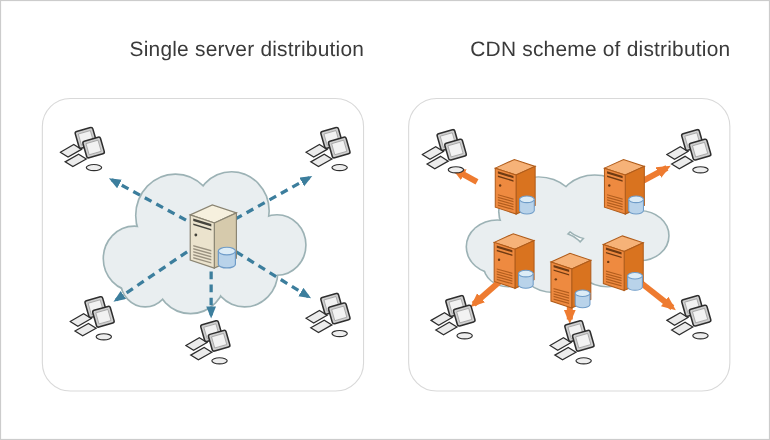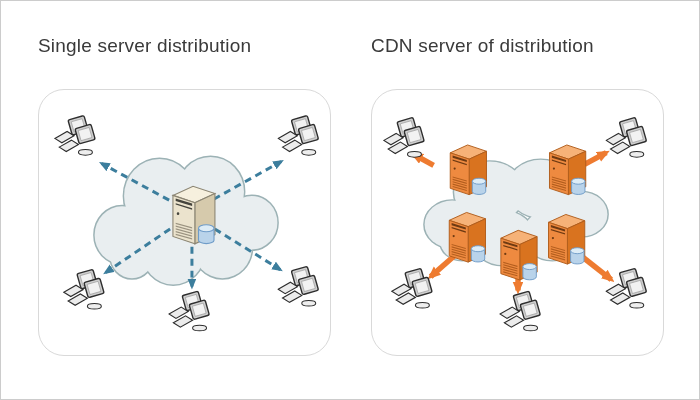--- a/index.html
+++ b/index.html
@@ -13,21 +13,21 @@
     --db-body:#b9d3ea; --db-top:#ddecf6; --db-line:#6f9cc8;
     --ws-line:#2e2e2e; --ws-frame:#cfcfcf; --ws-screen:#f2f2f2; --ws-key:#ececec;
   }
   html,body{margin:0;padding:0;background:#fff;}
   .stage{
     position:relative; width:700px; height:400px; box-sizing:border-box;
     background:#ffffff; border:1px solid #cccccc; overflow:hidden;
     font-family:"Liberation Sans", sans-serif;
   }
   .panel-title{
-    position:absolute; top:33px; width:293px; text-align:left;
+    position:absolute; top:33px; width:293px; text-align:right;
     font-size:19px; line-height:24px; color:var(--title-color); letter-spacing:.2px;
   }
   .panel-title.pos-left{left:37px}
   .panel-title.pos-right{left:370px}
   .panel{
     position:absolute; top:88px; width:293px; height:267px; box-sizing:border-box;
     background:#fff; border:1px solid var(--panel-border); border-radius:26px;
   }
   .panel.pos-left{left:37px}
   .panel.pos-right{left:370px}
@@ -105,21 +105,21 @@
         <rect x="0" y="0" width="19" height="18" rx="2" style="fill:var(--ws-frame);stroke:var(--ws-line);stroke-width:1.6"></rect>
         <rect x="3" y="3" width="13" height="12" style="fill:var(--ws-screen);stroke:#8a8a8a;stroke-width:.6"></rect>
       </g>
     </symbol>
   </defs>
 </svg>
 
 <div class="stage">
 
   <div class="panel-title pos-left">Single server distribution</div>
-  <div class="panel-title pos-right">CDN server of distribution</div>
+  <div class="panel-title pos-right">CDN scheme of distribution</div>
 
   <div class="panel pos-left">
     <svg class="diagram" viewBox="0 0 293 267">
       <use href="#sym-cloud" x="50" y="55" width="198" height="145"></use>
       <g>
         <line class="arrow-dashed" x1="131" y1="111" x2="63" y2="74" marker-end="url(#headTeal)"></line>
         <line class="arrow-dashed" x1="176" y1="110" x2="244" y2="72" marker-end="url(#headTeal)"></line>
         <line class="arrow-dashed" x1="132" y1="140" x2="67" y2="184" marker-end="url(#headTeal)"></line>
         <line class="arrow-dashed" x1="154" y1="158" x2="154" y2="198" marker-end="url(#headTeal)"></line>
         <line class="arrow-dashed" x1="177" y1="140" x2="243" y2="181" marker-end="url(#headTeal)"></line>

